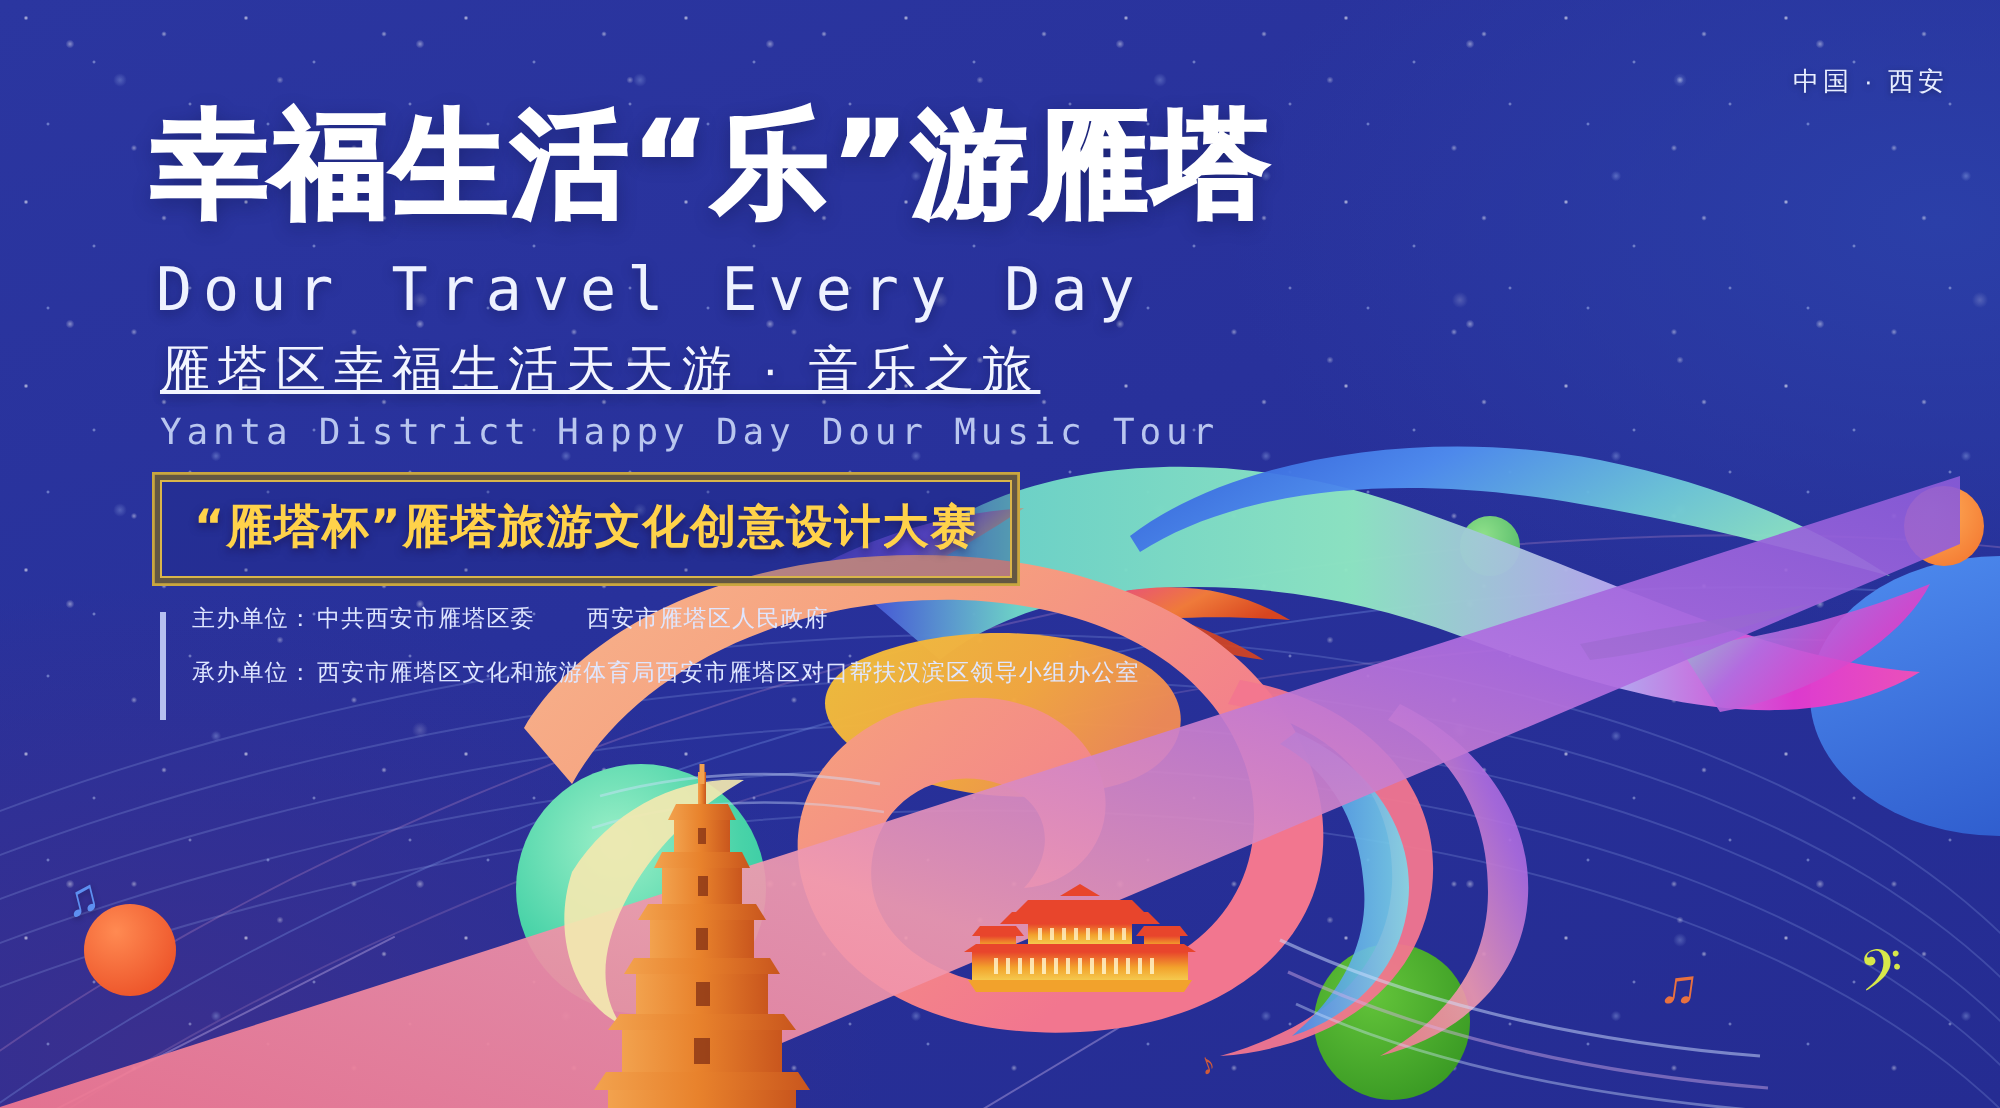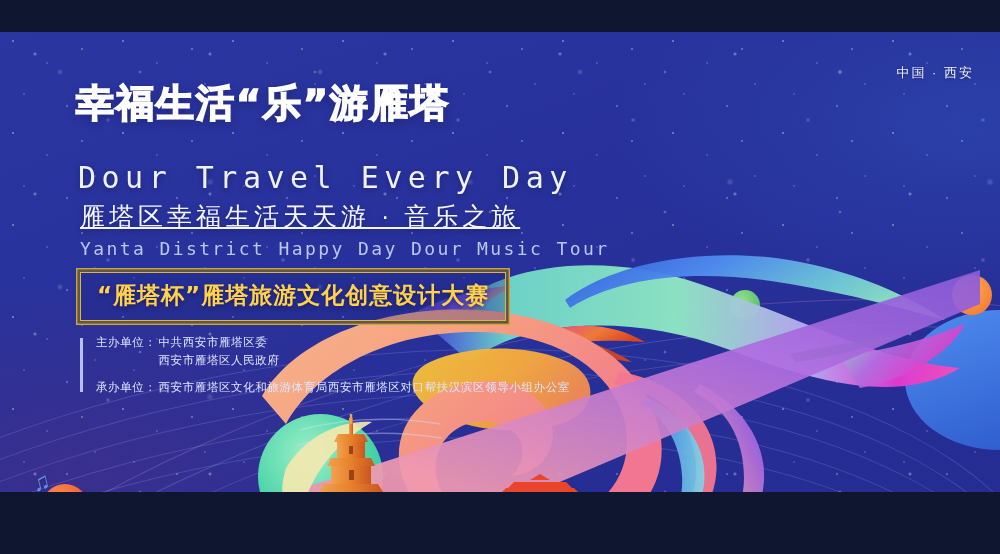--- a/index.html
+++ b/index.html
@@ -1,24 +1,23 @@
 <!DOCTYPE html>
 <html><head>
 <meta charset="utf-8">
 <style>
   html,body{margin:0;padding:0;background:#0f1730;}
   *{box-sizing:border-box;}
   .poster{
-    position:relative;width:1000px;height:460px;overflow:hidden;
+    position:relative;width:1000px;height:554px;overflow:hidden;
     font-family:"Liberation Sans","DejaVu Sans",sans-serif;
     background:
       radial-gradient(ellipse 60% 70% at 8% 95%, #3a2f8e 0%, rgba(58,47,142,0) 60%),
       radial-gradient(ellipse 55% 60% at 97% 20%, #2b3fa8 0%, rgba(43,63,168,0) 65%),
       linear-gradient(160deg,#2b36a0 0%,#28319b 45%,#252c92 100%);
-    margin-top: 32px;
   }
 
   
   .stars{position:absolute;inset:0;pointer-events:none;}
   .stars.s1{
     background-image:
       radial-gradient(1.2px 1.2px at 13px 9px,rgba(255,255,255,.85),transparent),
       radial-gradient(1px 1px at 47px 31px,rgba(210,225,255,.7),transparent),
       radial-gradient(1.4px 1.4px at 82px 17px,rgba(255,255,255,.6),transparent),
       radial-gradient(1px 1px at 24px 62px,rgba(190,210,255,.75),transparent),
@@ -79,21 +78,21 @@
   
   .content{position:absolute;left:0;top:0;width:1000px;height:554px;}
 
   .corner-tag{
     position:absolute;right:26px;top:32px;color:#e8eeff;font-size:13px;
     letter-spacing:2px;text-shadow:0 1px 3px rgba(0,0,0,.35);
   }
 
   .title-main{
     position:absolute;left:76px;top:52px;
-    color:#ffffff;font-size:38px;line-height:1.04;font-weight:700;
+    color:#ffffff;font-size:58px;line-height:1.04;font-weight:700;
     letter-spacing:2px;
     font-family:"DejaVu Sans","Liberation Sans",sans-serif;
     text-shadow:0 3px 10px rgba(10,16,60,.45);
     white-space:nowrap;
     -webkit-text-stroke:1.6px #ffffff;
   }
   .title-en{
     position:absolute;left:78px;top:128px;
     color:#eef2ff;font-size:30px;letter-spacing:5.5px;font-weight:400;
     font-family:"DejaVu Sans Mono","Liberation Mono",monospace;
@@ -121,27 +120,27 @@
   }
   .contest-box .txt{
     color:#ffd24a;font-size:23px;font-weight:700;letter-spacing:1px;
     font-family:"DejaVu Sans","Liberation Sans",sans-serif;
     text-shadow:0 2px 4px rgba(20,10,60,.5);
   }
 
   .orgblock{position:absolute;left:80px;top:302px;}
   .orgblock .bar{position:absolute;left:0;top:4px;width:2.5px;height:54px;
                  background:#cfd9ff;opacity:.85;}
-  .org-row{display:flex;align-items:flex-start;color:#dfe6ff;font-size:11.5px;
+  .org-row{display:flex;align-items:center;color:#dfe6ff;font-size:11.5px;
            letter-spacing:.6px;line-height:1.55;margin-left:16px;}
   .org-row .lbl{white-space:nowrap;margin-right:2px;color:#dfe6ff;}
   .org-row .vals{display:flex;flex-direction:row;}
   .org-row .vals span{white-space:nowrap;}
   .org-row.r1{margin-bottom:9px;}
-  .org-row.r1 .vals{flex-direction:column;}
+  .org-row.r1 .vals{flex-direction:row;gap:26px;}
   .org-row.r2{align-items:center;}
 
   
   .note{position:absolute;pointer-events:none;}
   .note.n-left{left:32px;top:436px;font-size:24px;color:#5d8ff0;
       transform:rotate(-14deg);text-shadow:0 1px 3px rgba(0,0,0,.3);}
   .note.n-br{left:830px;top:478px;font-size:26px;color:#e8713f;
       transform:rotate(8deg);}
   .note.n-clef{left:930px;top:470px;font-size:34px;color:#d7e84a;
       transform:rotate(-6deg);}

